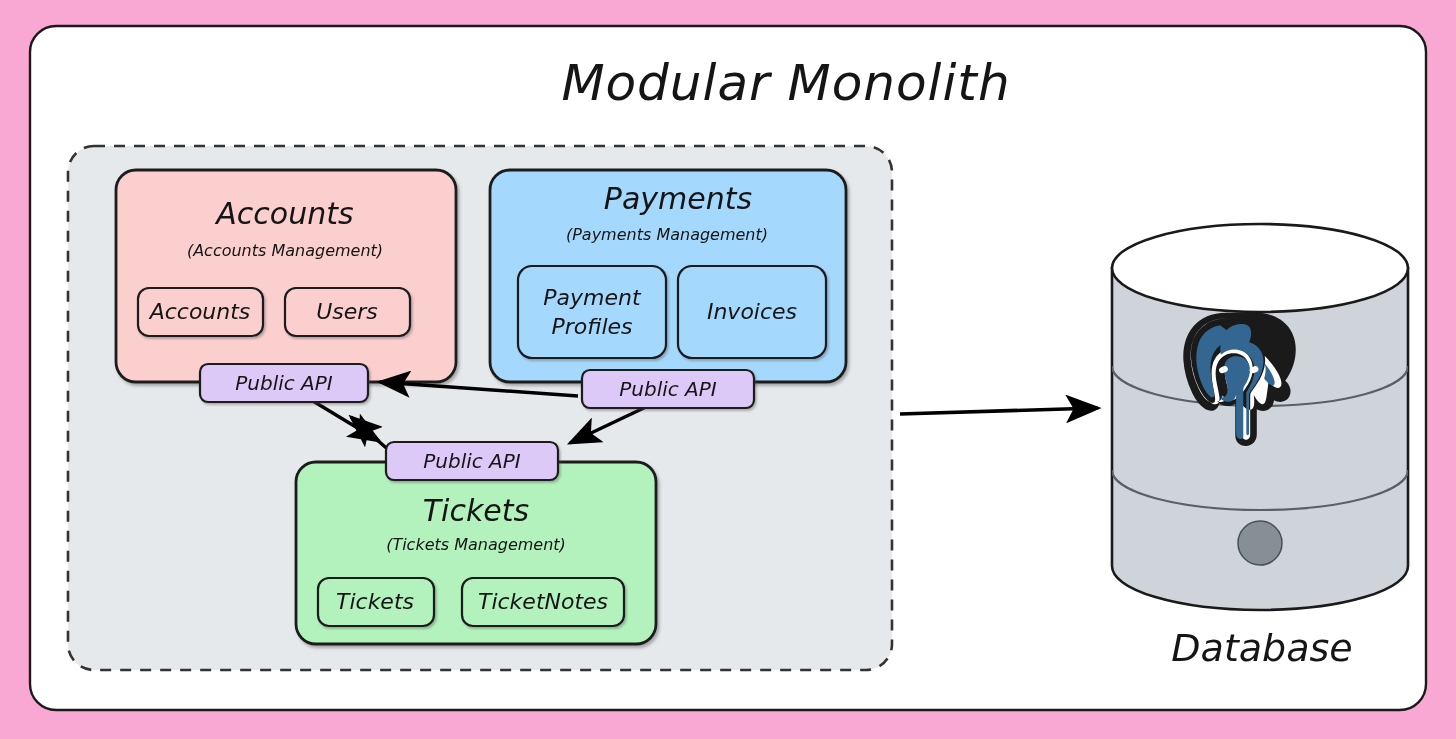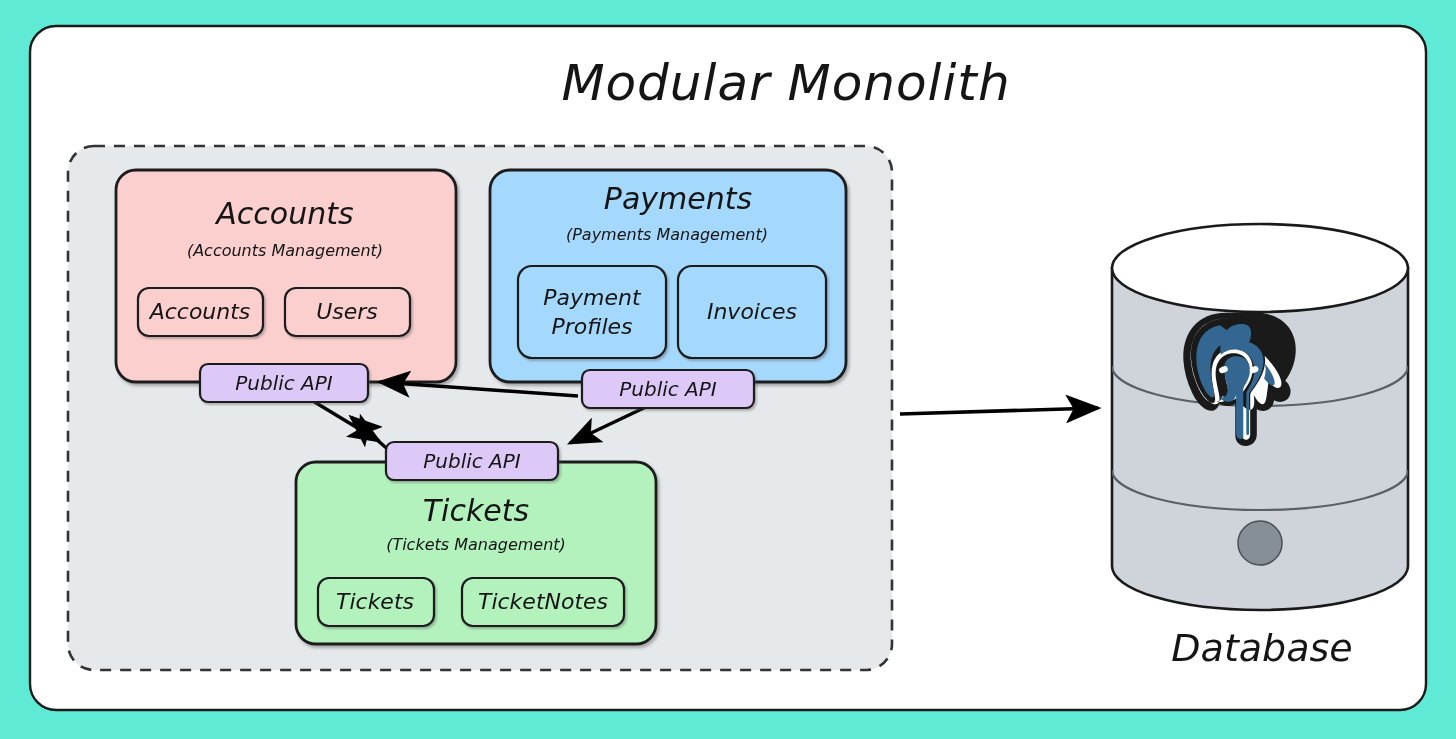--- a/index.html
+++ b/index.html
@@ -7,21 +7,21 @@
     padding: 0;
     background: #ffffff;
   }
   body {
     font-family: "DejaVu Sans", sans-serif;
   }
   #canvas {
     position: relative;
     width: 1456px;
     height: 739px;
-    background: #5eead4;
+    background: #f9a8d4;
     overflow: hidden;
   }
   svg.layer {
     position: absolute;
     left: 0;
     top: 0;
     width: 1456px;
     height: 739px;
   }
   .hand {

